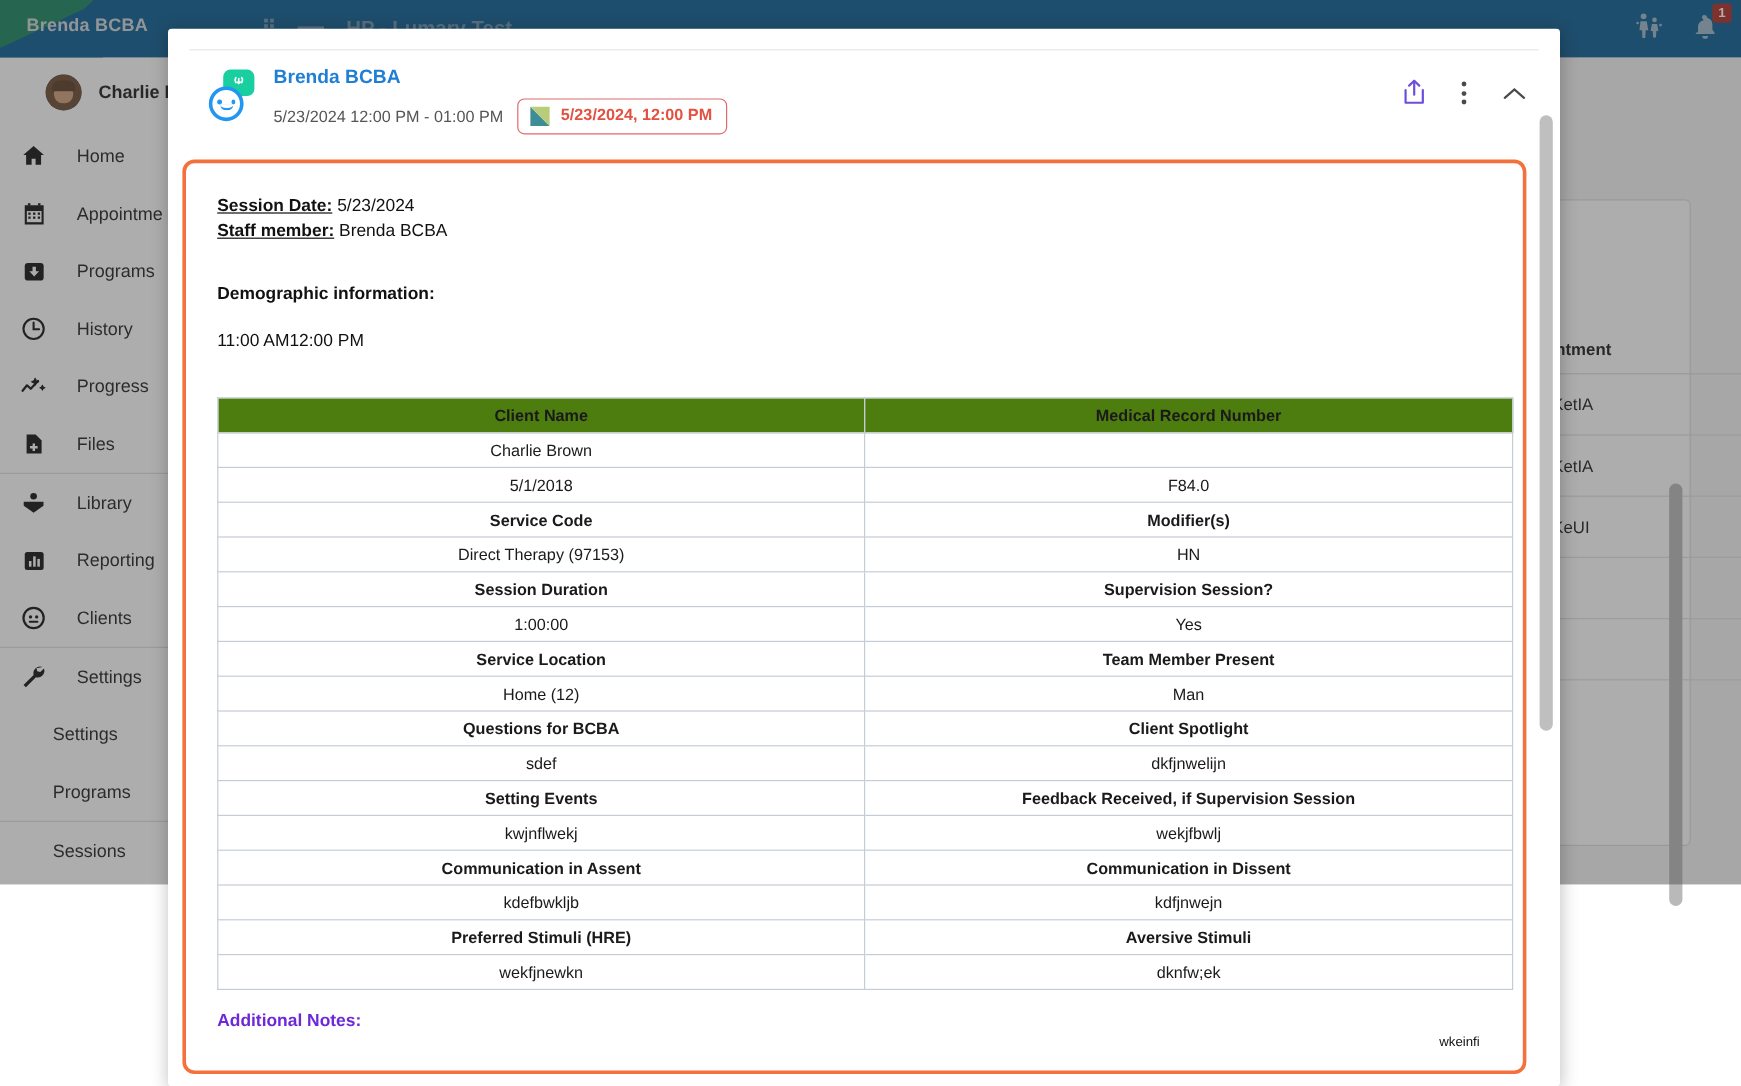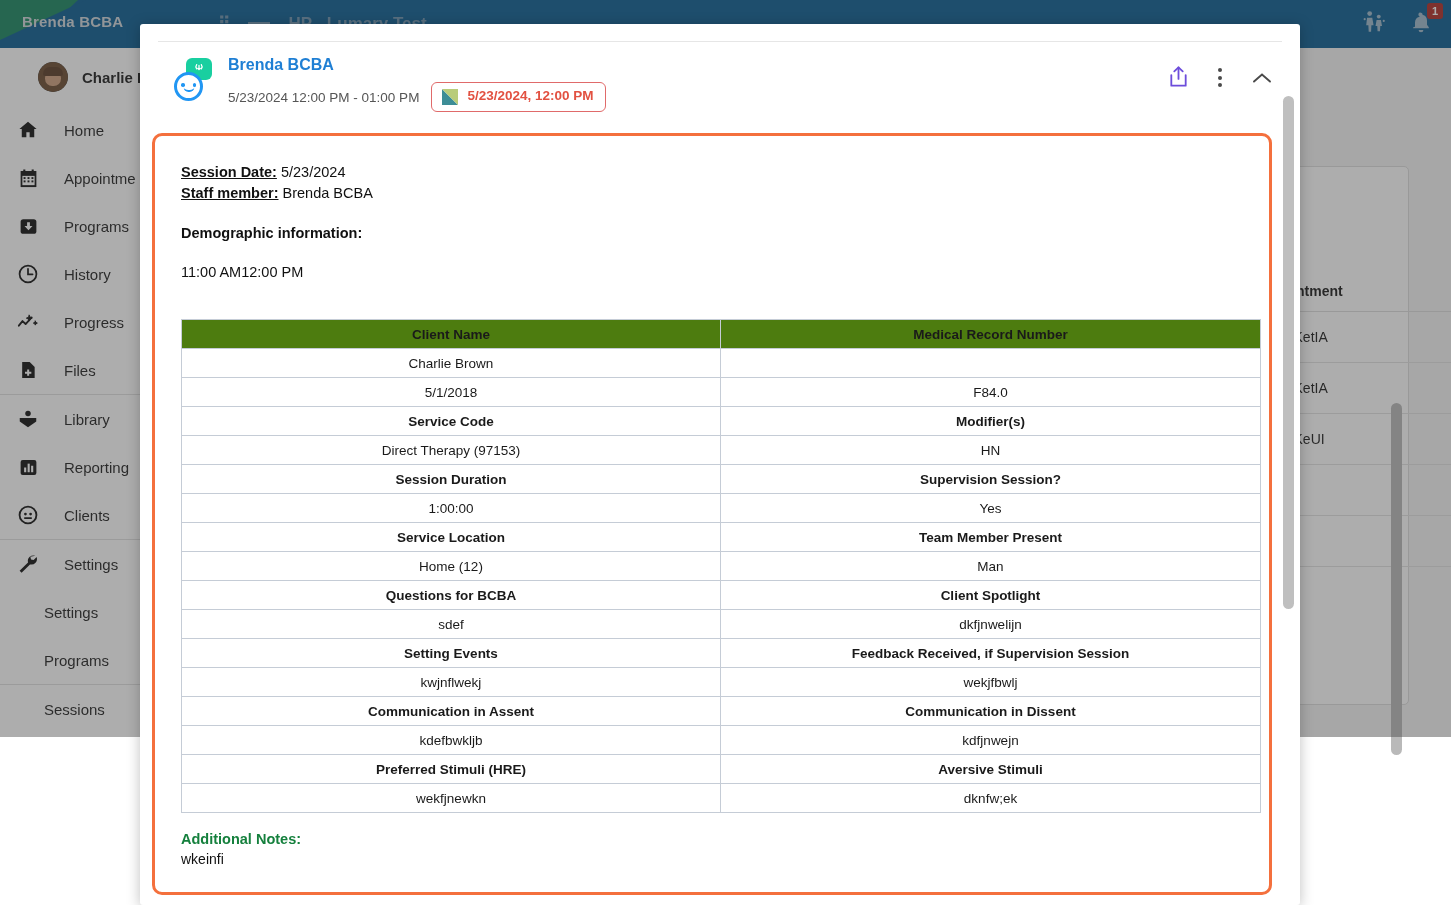--- a/index.html
+++ b/index.html
@@ -151,32 +151,32 @@
   
   .note-panel {
     position: absolute; left: 12px; right: 28px; top: 109px; bottom: 10px;
     border: 3px solid #f4703d; border-radius: 10px; background: #fff;
     overflow: hidden;
   }
   .note-inner { padding: 26px 36px 0 26px; }
   .note-line { font-size: 14.5px; color: #111; line-height: 21px; }
   .u { text-decoration: underline; font-weight: bold; }
   .note-gap { height: 21px; }
-  .note-bold { font-weight: bold; font-size: 14.5px; color: #111; }
+  .note-bold { font-weight: bold; font-size: 14.5px; color: #111; margin-top: 12px; }
 
   table.nt { border-collapse: collapse; width: 1079px; margin-top: 36px; table-layout: fixed; }
   table.nt td {
     border: 1px solid #c5ccd6; height: 29px; text-align: center;
     font-size: 13.5px; color: #1a1a1a; padding: 0 6px;
   }
   table.nt td.lbl { font-weight: bold; }
   table.nt tr.hdr td { background: #4d7c0f; font-weight: bold; }
   .addl { margin-top: 18px; }
-  .addl-h { font-weight: bold; font-size: 14.5px; color: #15803d; margin-top: 12px; }
-  .addl-v { font-size: 14px; color: #111; margin-top: 4px; }
+  .addl-h { font-weight: bold; font-size: 14.5px; color: #6d28d9; margin-top: 12px; }
+  .addl-v { font-size: 11px; color: #111; margin-top: 4px; text-align: right; }
 
   .modal-scrollbar {
     position: absolute; right: 6px; top: 72px; width: 11px; height: 513px;
     background: #bfbfbf; border-radius: 6px;
   }
 </style>
 </head>
 <body>
 
 <div id="root">

